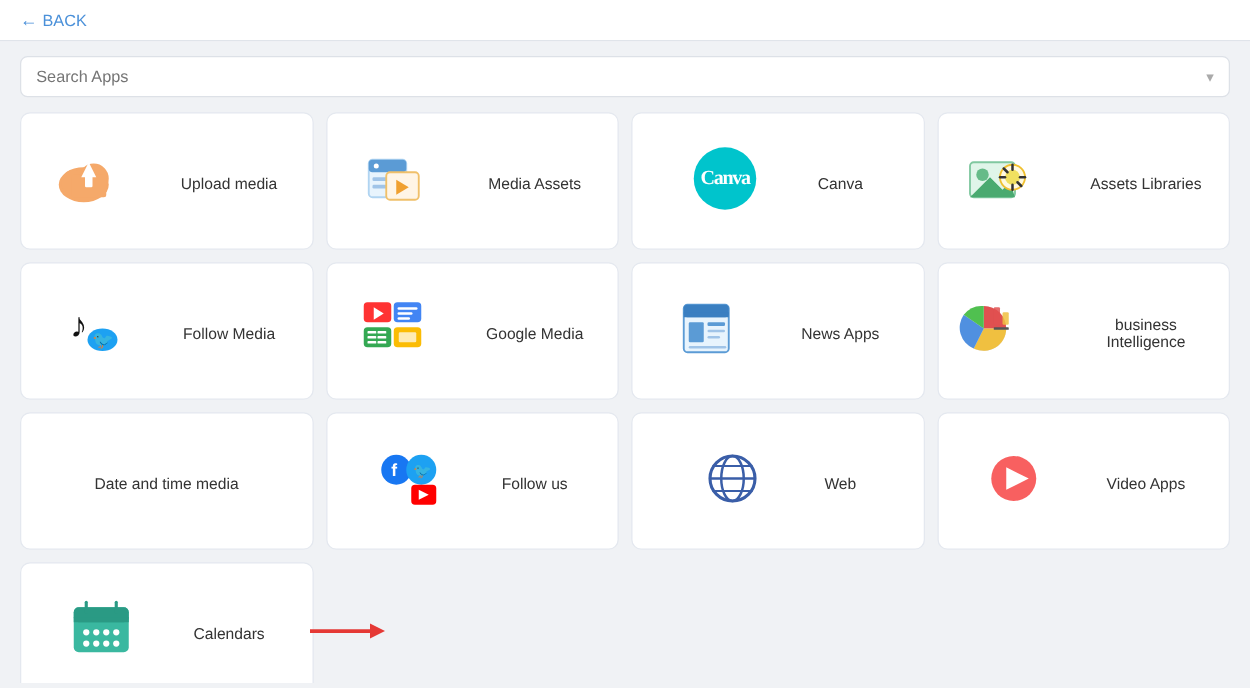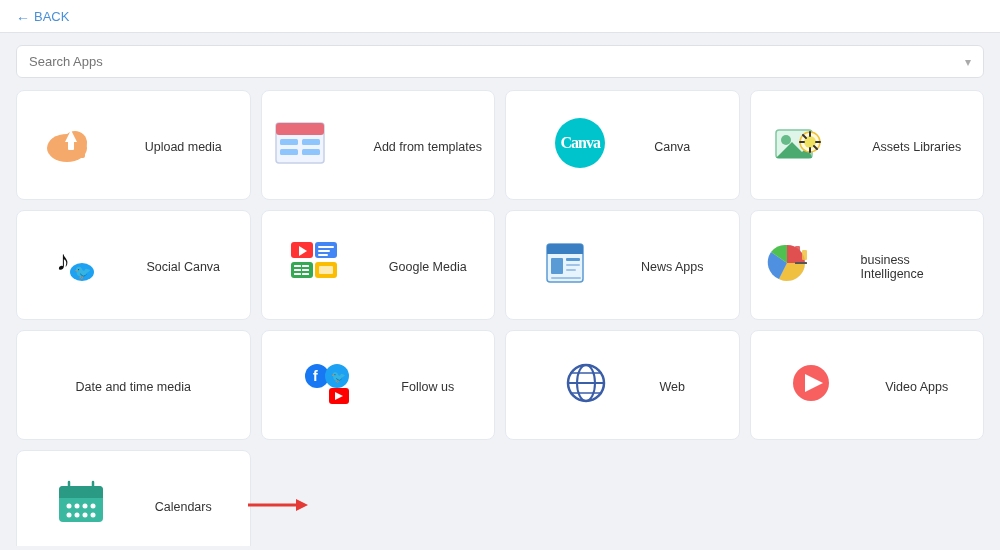--- a/index.html
+++ b/index.html
@@ -80,20 +80,21 @@
       width: 52px;
       height: 52px;
       display: flex;
       align-items: center;
       justify-content: center;
       margin-bottom: 8px;
     }
     .app-label {
       font-size: 12.5px;
       color: #333;
+      text-align: center;
       font-weight: 400;
     }
 
     
     .canva-icon {
       width: 50px;
       height: 50px;
       background: #00c4cc;
       border-radius: 50%;
       display: flex;
@@ -131,34 +132,35 @@
           <ellipse cx="14" cy="26" rx="10" ry="10" fill="#f5a96a"></ellipse>
           <ellipse cx="30" cy="23" rx="12" ry="12" fill="#f5a96a"></ellipse>
           <rect x="12" y="20" width="28" height="18" rx="2" fill="#f5a96a"></rect>
           <polygon points="26,10 20,22 32,22" fill="white"></polygon>
           <rect x="23" y="20" width="6" height="10" rx="1" fill="white"></rect>
         </svg>
       </div>
       <span class="app-label">Upload media</span>
     </div>
 
-
-    <div class="app-card">
-      <div class="app-icon">
-        <svg width="52" height="44" viewBox="0 0 52 44">
-          <rect x="2" y="2" width="48" height="40" rx="3" fill="#f0f4ff" stroke="#c5cfe8" stroke-width="1.5"></rect>
-          <rect x="2" y="2" width="48" height="12" rx="3" fill="#e86b7a"></rect>
-          <rect x="6" y="18" width="18" height="6" rx="1.5" fill="#8ec5fc"></rect>
-          <rect x="6" y="28" width="18" height="6" rx="1.5" fill="#8ec5fc"></rect>
-          <rect x="28" y="18" width="18" height="6" rx="1.5" fill="#8ec5fc"></rect>
-          <rect x="28" y="28" width="18" height="6" rx="1.5" fill="#8ec5fc"></rect>
-        </svg>
-      </div>
-      <span class="app-label">Add from templates</span>
-    </div>
+    <div class="app-card">
+      <div class="app-icon">
+        <svg width="52" height="46" viewBox="0 0 52 46">
+          <rect x="4" y="8" width="30" height="30" rx="3" fill="#e8f4fd" stroke="#b0d4f1" stroke-width="1.5"></rect>
+          <rect x="4" y="8" width="30" height="10" rx="3" fill="#5b9bd5"></rect>
+          <circle cx="10" cy="13" r="2" fill="white"></circle>
+          <rect x="7" y="22" width="20" height="3" rx="1" fill="#a0c4e8"></rect>
+          <rect x="7" y="28" width="14" height="3" rx="1" fill="#a0c4e8"></rect>
+          <rect x="18" y="18" width="26" height="22" rx="3" fill="#fff5e6" stroke="#f0c06a" stroke-width="1.5"></rect>
+          <polygon points="26,24 26,36 36,30" fill="#f0a030"></polygon>
+        </svg>
+      </div>
+      <span class="app-label">Media Assets</span>
+    </div>
+
 
     <div class="app-card">
       <div class="app-icon">
         <div class="canva-icon">Canva</div>
       </div>
       <span class="app-label">Canva</span>
     </div>
 
     <div class="app-card">
       <div class="app-icon">
@@ -182,21 +184,21 @@
     <div class="app-card">
       <div class="app-icon">
         <svg width="52" height="46" viewBox="0 0 52 46">
 
           <text x="10" y="30" font-size="28" font-family="Arial" fill="#111">♪</text>
 
           <ellipse cx="36" cy="32" rx="12" ry="9" fill="#1da1f2"></ellipse>
           <text x="28" y="37" font-size="14" font-family="Arial" fill="white" font-weight="bold">🐦</text>
         </svg>
       </div>
-      <span class="app-label">Social Canva</span>
+      <span class="app-label">Follow Media</span>
     </div>
 
     <div class="app-card">
       <div class="app-icon">
         <svg width="52" height="46" viewBox="0 0 52 46">
 
           <rect x="2" y="2" width="22" height="16" rx="3" fill="#ff3333"></rect>
           <polygon points="10,6 10,16 18,11" fill="white"></polygon>
 
           <rect x="26" y="2" width="22" height="16" rx="3" fill="#4285f4"></rect>

